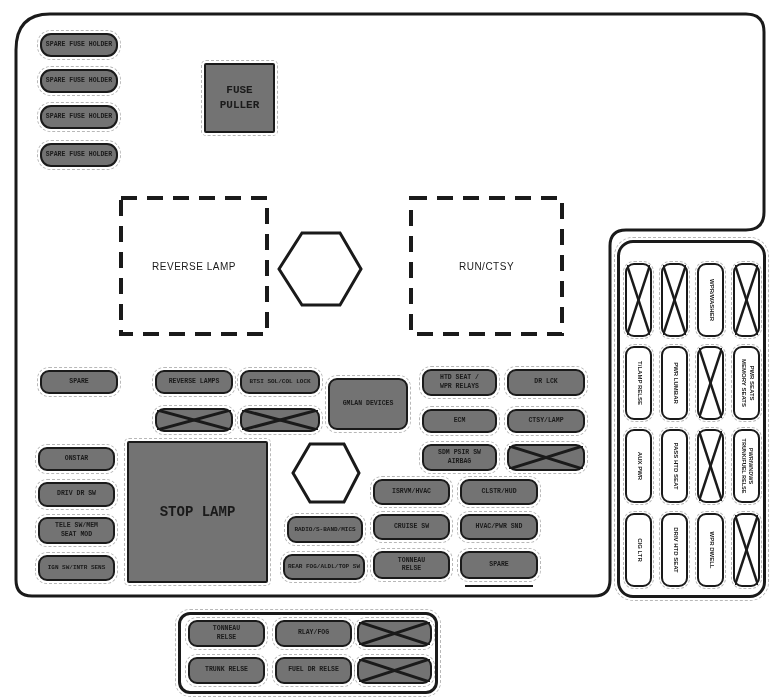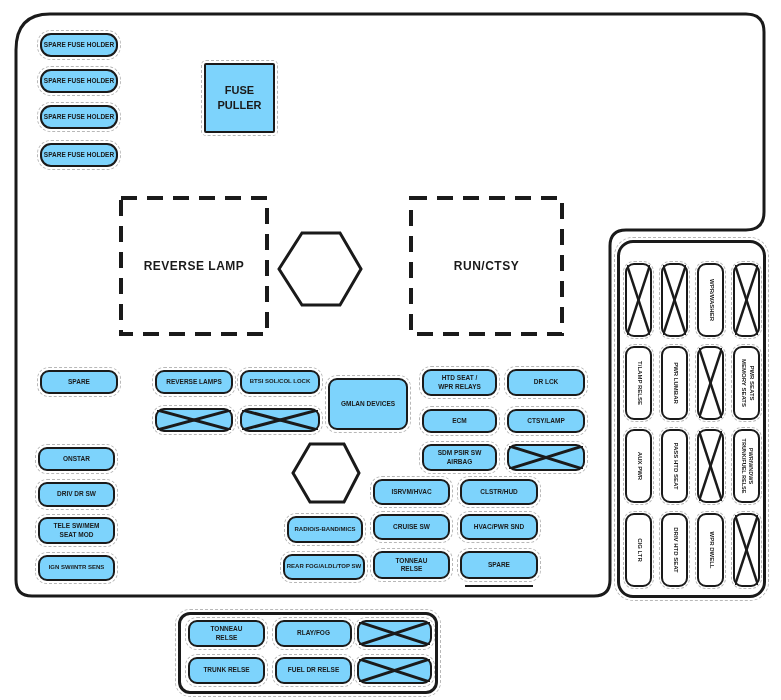--- a/index.html
+++ b/index.html
@@ -2,45 +2,45 @@
 <html><head>
 <meta charset="utf-8">
 <style>
   html,body{margin:0;padding:0;background:#ffffff;}
   #stage{
     position:relative;width:781px;height:700px;background:#ffffff;
     font-family:"Liberation Sans","DejaVu Sans",sans-serif;color:#1a1a1a;
     overflow:hidden;
   }
   .box{
-    position:absolute;box-sizing:border-box;background:#7dd3fc;
+    position:absolute;box-sizing:border-box;background:#737373;
     border:2.5px solid #1a1a1a;border-radius:9px;
     display:flex;align-items:center;justify-content:center;text-align:center;
     font-size:6.5px;line-height:1.3;font-weight:bold;letter-spacing:0;
     white-space:pre-line;
-    outline:1px dashed rgba(0,0,0,0.28);outline-offset:2px;
+    outline:1px dashed rgba(0,0,0,0.28);outline-offset:2px;font-family:Liberation Mono, monospace;
   }
   .pill{border-radius:11px;}
   .bigpanel{
     position:absolute;box-sizing:border-box;border:3px solid #1a1a1a;background:#fff;
     outline:1px dashed rgba(0,0,0,0.28);outline-offset:2px;
   }
   .vslot{
     position:absolute;box-sizing:border-box;border:2.5px solid #1a1a1a;border-radius:9px;
     background:#fff;outline:1px dashed rgba(0,0,0,0.28);outline-offset:1px;
   }
   .vtext{
     position:absolute;top:50%;left:50%;width:72px;
     transform:translate(-50%,-50%) rotate(90deg);
     font-size:6px;line-height:1.25;font-weight:bold;text-align:center;white-space:pre-line;
   }
   .xsvg{position:absolute;inset:0;width:100%;height:100%;}
   .zone-label{
     position:absolute;display:flex;align-items:center;justify-content:center;
-    text-align:left;font-size:12px;font-weight:bold;letter-spacing:0.5px;
+    text-align:left;font-size:10px;font-weight:normal;letter-spacing:0.5px;
   }
   .underline{position:absolute;height:2px;background:#1a1a1a;}
   svg.layer{position:absolute;left:0;top:0;}
 </style>
 </head>
 <body>
 
 <div id="stage">
 
   <svg class="layer" width="781" height="700">
@@ -93,20 +93,21 @@
         <line x1="100%" y1="0" x2="0" y2="100%" stroke="#1a1a1a" stroke-width="3"></line>
       </svg>
   </div>
 
   <div class="box" style="left:38px;top:447px;width:77px;height:24px;">ONSTAR</div>
   <div class="box" style="left:38px;top:482px;width:77px;height:25px;">DRIV DR SW</div>
   <div class="box" style="left:38px;top:517px;width:77px;height:27px;">TELE SW/MEM
 SEAT MOD</div>
   <div class="box" style="left:38px;top:555px;width:77px;height:26px;font-size:6px;">IGN SW/INTR SENS</div>
 
+  <div class="box" style="left:127px;top:441px;width:141px;height:142px;border-radius:2px;font-size:14px;">STOP LAMP</div>
 
   <div class="box" style="left:287px;top:516px;width:76px;height:27px;font-size:6px;">RADIO/S-BAND/MICS</div>
   <div class="box" style="left:283px;top:554px;width:82px;height:26px;font-size:6px;">REAR FOG/ALDL/TOP SW</div>
 
   <div class="box" style="left:373px;top:479px;width:77px;height:26px;">ISRVM/HVAC</div>
   <div class="box" style="left:460px;top:479px;width:78px;height:26px;">CLSTR/HUD</div>
   <div class="box" style="left:373px;top:514px;width:77px;height:26px;">CRUISE SW</div>
   <div class="box" style="left:460px;top:514px;width:78px;height:26px;">HVAC/PWR SND</div>
   <div class="box" style="left:373px;top:551px;width:77px;height:28px;">TONNEAU
 RELSE</div>

